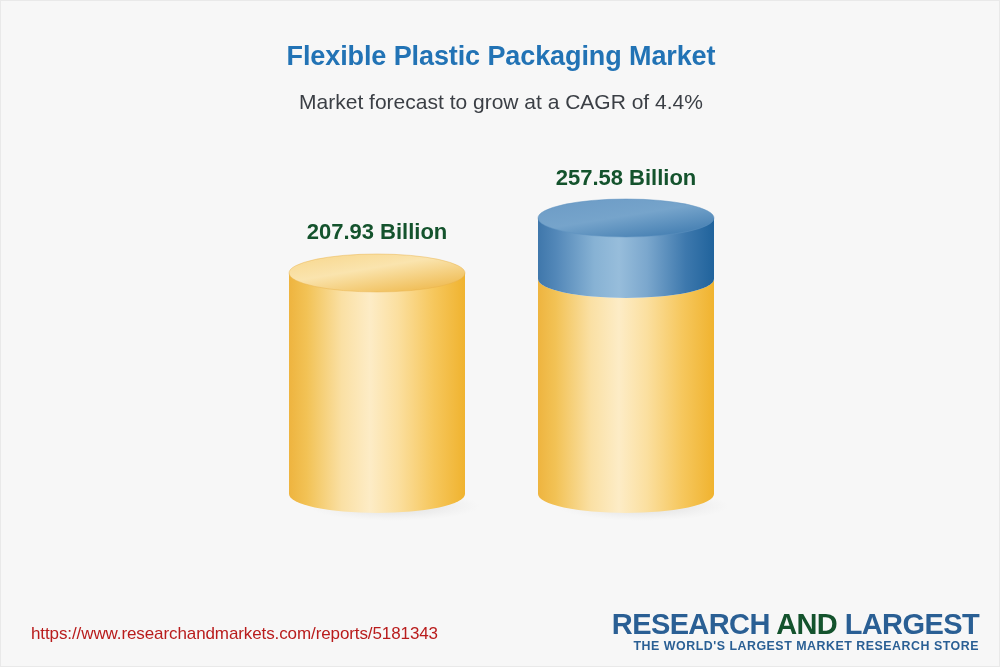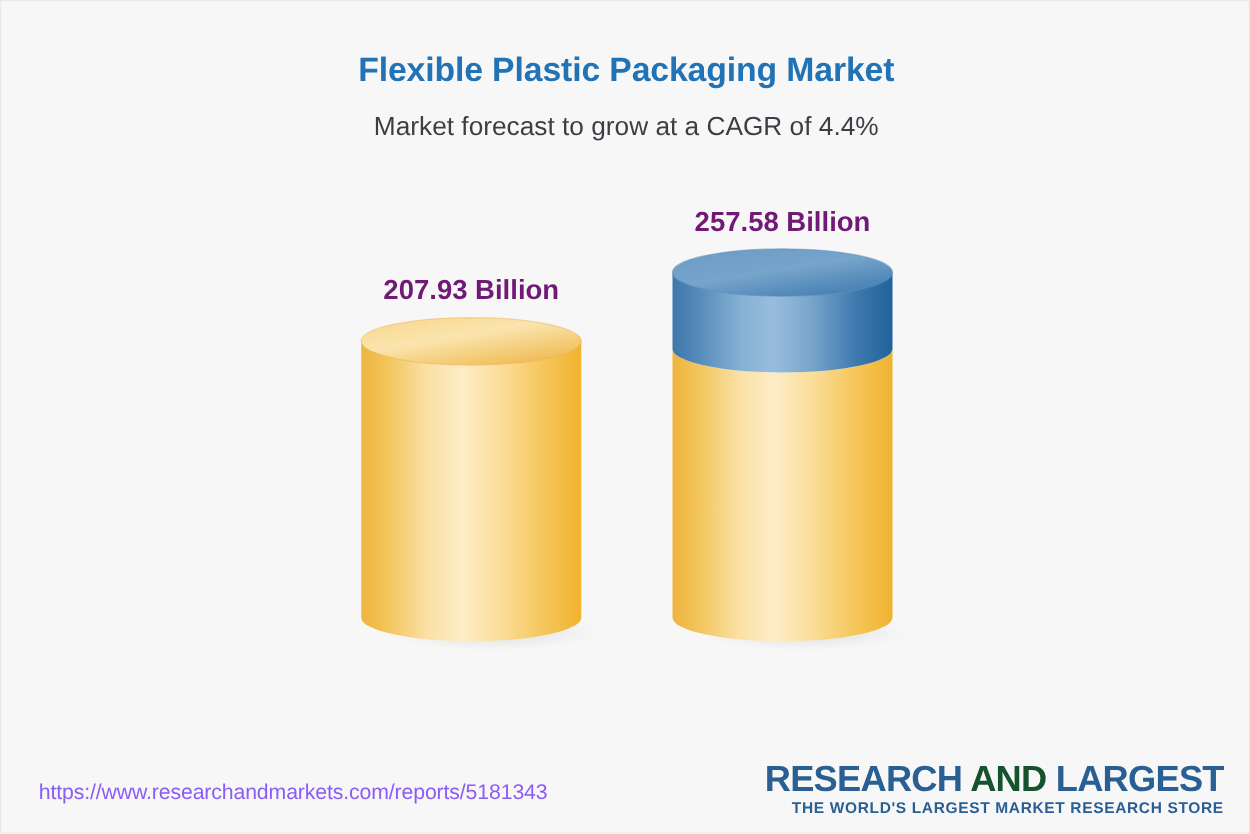--- a/index.html
+++ b/index.html
@@ -59,21 +59,21 @@
 
   .bar-group {
     position: absolute;
   }
 
   .value-label {
     position: absolute;
     text-align: center;
     font-size: 22px;
     font-weight: bold;
-    color: #701a75;
+    color: #14532d;
     white-space: nowrap;
   }
 
   .cat-label {
     position: absolute;
     text-align: center;
     font-size: 21px;
     font-weight: normal;
     color: #3b3f45;
     white-space: nowrap;
@@ -90,21 +90,21 @@
     left: 0;
     bottom: 0;
     width: 1000px;
     height: 60px;
   }
   .source-url {
     position: absolute;
     left: 30px;
     top: 18px;
     font-size: 17px;
-    color: #8b5cf6;
+    color: #b91c1c;
     letter-spacing: -0.1px;
   }
   .logo {
     position: absolute;
     right: 22px;
     top: 3px;
     text-align: right;
   }
   .logo-main {
     font-size: 29px;

